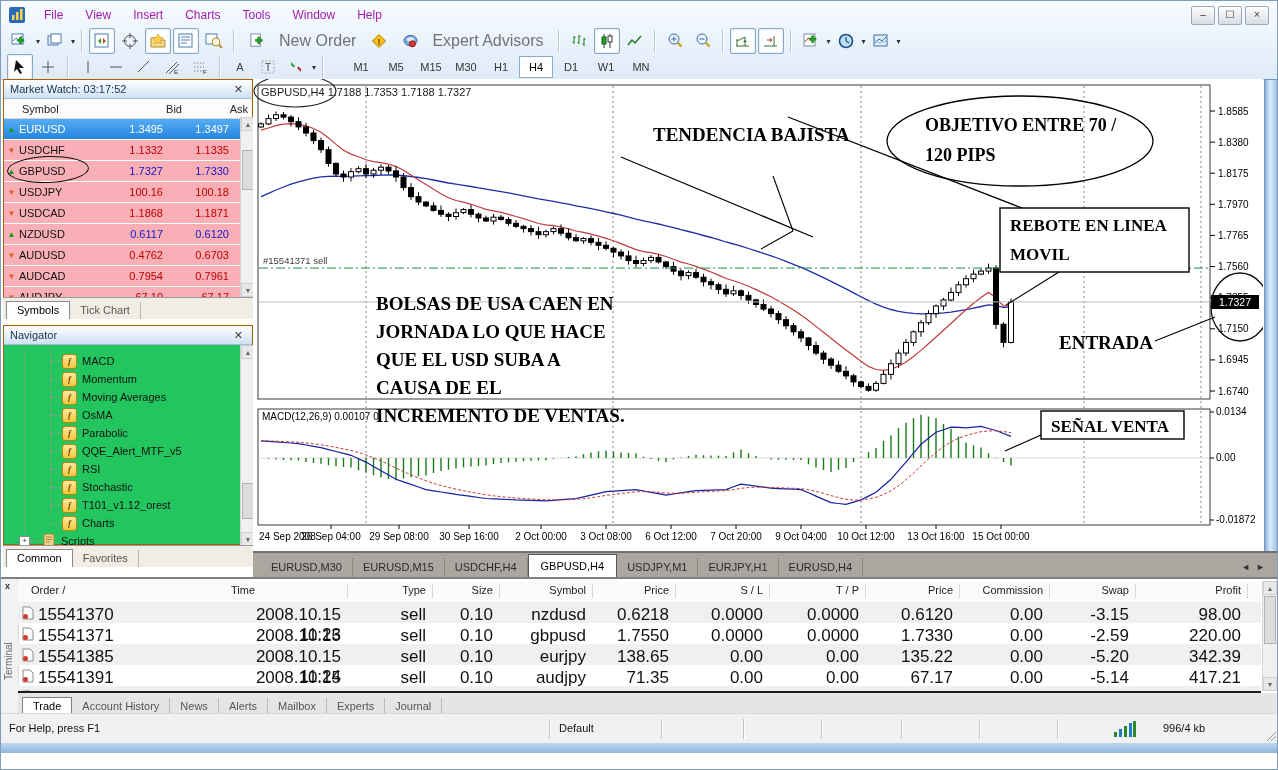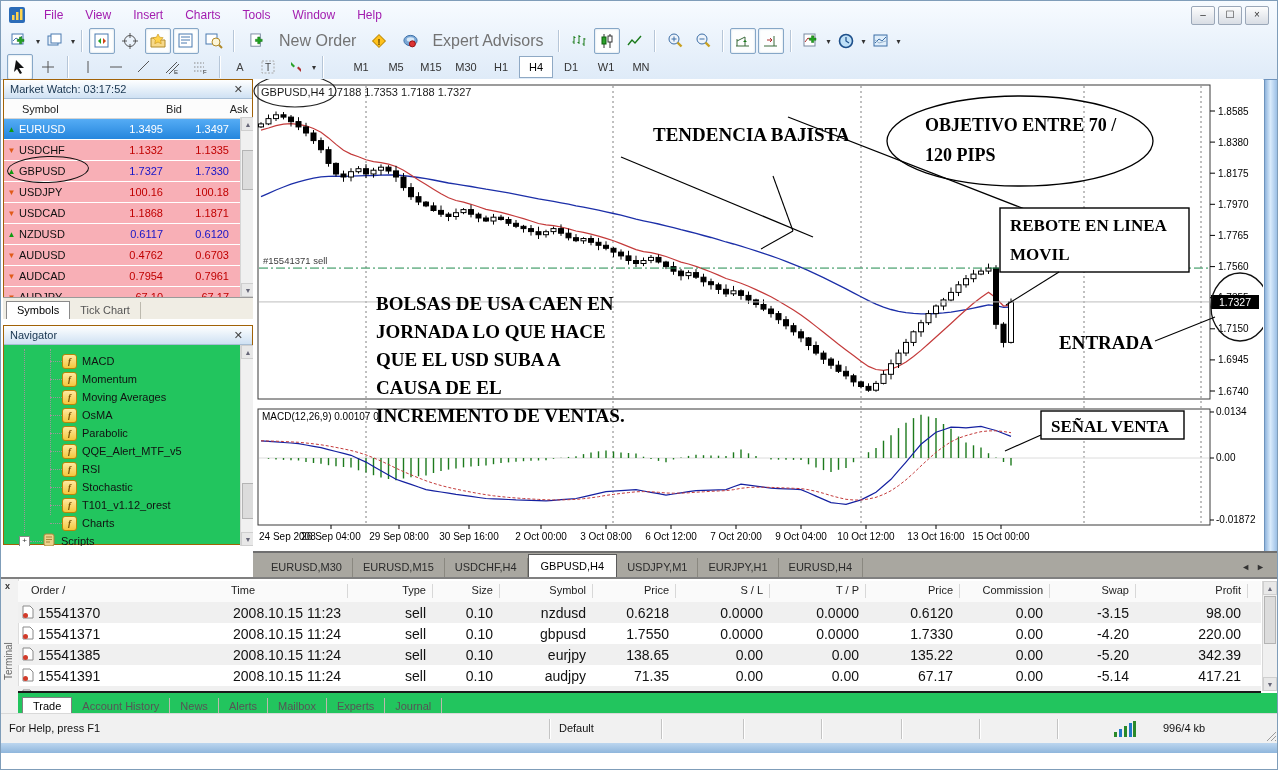--- a/index.html
+++ b/index.html
@@ -73,25 +73,25 @@
   
   .terminal{position:absolute;left:0;top:576px;width:1278px;height:136px;background:#fff;
             border-top:2px solid #808080;}
   .term-gutter{position:absolute;left:0;top:0;width:17px;height:136px;background:#f2f2f2;border-right:1px solid #ddd;}
   .term-x{position:absolute;left:4px;top:2px;font-size:9px;font-weight:bold;color:#333;}
   .term-side{position:absolute;left:2px;top:34px;width:13px;height:96px;writing-mode:vertical-rl;
              transform:rotate(180deg);font-size:10px;color:#666;text-align:center;}
   .t-head{position:absolute;left:17px;top:2px;width:1243px;height:21px;background:#fafafa;
           border-bottom:1px solid #cfcfcf;font-size:11px;color:#222;}
   .t-rows{position:absolute;left:17px;top:23px;width:1243px;height:89px;overflow:hidden;}
-  .t-row{position:absolute;left:0;width:1243px;height:21px;font-size:14px;color:#111;}
+  .t-row{position:absolute;left:0;width:1243px;height:21px;font-size:17px;color:#111;}
   .t-row.alt{background:#f0f0f0;}
   .tcell{position:absolute;top:3px;}
   .t-black{position:absolute;left:17px;top:112px;width:1243px;height:2px;background:#1a1a1a;}
-  .t-tabs{position:absolute;left:17px;top:114px;width:1261px;height:22px;background:#22c55e;
+  .t-tabs{position:absolute;left:17px;top:114px;width:1261px;height:22px;background:#e5e5e5;
           display:flex;align-items:flex-end;padding-left:4px;box-sizing:border-box;}
   .ttab{font-size:11px;color:#555;padding:2px 10px 3px;border-right:1px solid #bcb9ae;}
   .ttab.act{background:#fff;border:1px solid #808080;border-bottom:none;color:#000;}
   .docicon{position:absolute;left:4px;top:3px;}
   
   .statusbar{position:absolute;left:0;top:712px;width:1278px;height:30px;background:#f1f1f1;
              border-top:1px solid #d9d9d9;font-size:11px;color:#111;}
   .groove{position:absolute;top:5px;height:20px;width:1px;background:#c4c4c4;border-right:1px solid #fff;}
   .botedge{position:absolute;left:0;top:742px;width:1278px;height:10px;
            background:linear-gradient(#bcd6ef,#8fb6dc);}
@@ -488,20 +488,24 @@
             </svg></span>
           <span>Scripts</span>
         </div>
       </div>
     <div class="sbar" style="left:236px;top:19px;height:201px;">
       <div class="sarr" style="top:0;">▲</div>
       <div class="sthumb" style="top:138px;height:36px;"></div>
       <div class="sarr" style="bottom:0;">▼</div>
     </div>
   </div>
+  <div class="panel-tabs" style="top:544px;left:2px;width:250px;" id="nav-tabs">
+      <div class="ptab act">Common</div>
+      <div class="ptab">Favorites</div>
+    </div>
 
   <div id="chart-wrap">
     <svg id="chart-svg" width="1010" height="470" viewBox="0 0 1010 470" font-family="&quot;Liberation Sans&quot;, sans-serif">
         <g>
           <rect x="5" y="6" width="952" height="314" fill="#fff" stroke="#3a3a3a" stroke-width="1"></rect>
           <rect x="5" y="330" width="952" height="116" fill="#fff" stroke="#3a3a3a" stroke-width="1"></rect>
           <line x1="113" y1="7" x2="113" y2="445" stroke="#606060" stroke-width="0.8" stroke-dasharray="2 3"></line>
           <line x1="360" y1="7" x2="360" y2="445" stroke="#606060" stroke-width="0.8" stroke-dasharray="2 3"></line>
           <line x1="608" y1="7" x2="608" y2="445" stroke="#606060" stroke-width="0.8" stroke-dasharray="2 3"></line>
           <line x1="831" y1="7" x2="831" y2="445" stroke="#606060" stroke-width="0.8" stroke-dasharray="2 3"></line>
@@ -985,21 +989,21 @@
           <span class="tcell" style="left: 20px;">15541371</span>
           <span class="tcell" style="left: 193px; width: 130px; text-align: right;">2008.10.15 11:24</span>
           <span class="tcell" style="left: 278px; width: 130px; text-align: right;">sell</span>
           <span class="tcell" style="left: 345px; width: 130px; text-align: right;">0.10</span>
           <span class="tcell" style="left: 438px; width: 130px; text-align: right;">gbpusd</span>
           <span class="tcell" style="left: 521px; width: 130px; text-align: right;">1.7550</span>
           <span class="tcell" style="left: 615px; width: 130px; text-align: right;">0.0000</span>
           <span class="tcell" style="left: 711px; width: 130px; text-align: right;">0.0000</span>
           <span class="tcell" style="left: 805px; width: 130px; text-align: right;">1.7330</span>
           <span class="tcell" style="left: 895px; width: 130px; text-align: right;">0.00</span>
-          <span class="tcell" style="left: 981px; width: 130px; text-align: right;">-4.20</span>
+          <span class="tcell" style="left: 981px; width: 130px; text-align: right;">-2.59</span>
           <span class="tcell" style="left: 1093px; width: 130px; text-align: right;">220.00</span>
         </div>
         <div class="t-row alt" style="top: 42px;">
           <span class="docicon"><svg width="12" height="14" viewBox="0 0 12 14">
               <path d="M1 1h7l3 3v9H1z" fill="#fff" stroke="#8a8a8a"></path>
               <circle cx="3.5" cy="10.5" r="2.5" fill="#d23b2a"></circle>
             </svg></span>
           <span class="tcell" style="left: 20px;">15541385</span>
           <span class="tcell" style="left: 193px; width: 130px; text-align: right;">2008.10.15 11:24</span>
           <span class="tcell" style="left: 278px; width: 130px; text-align: right;">sell</span>

